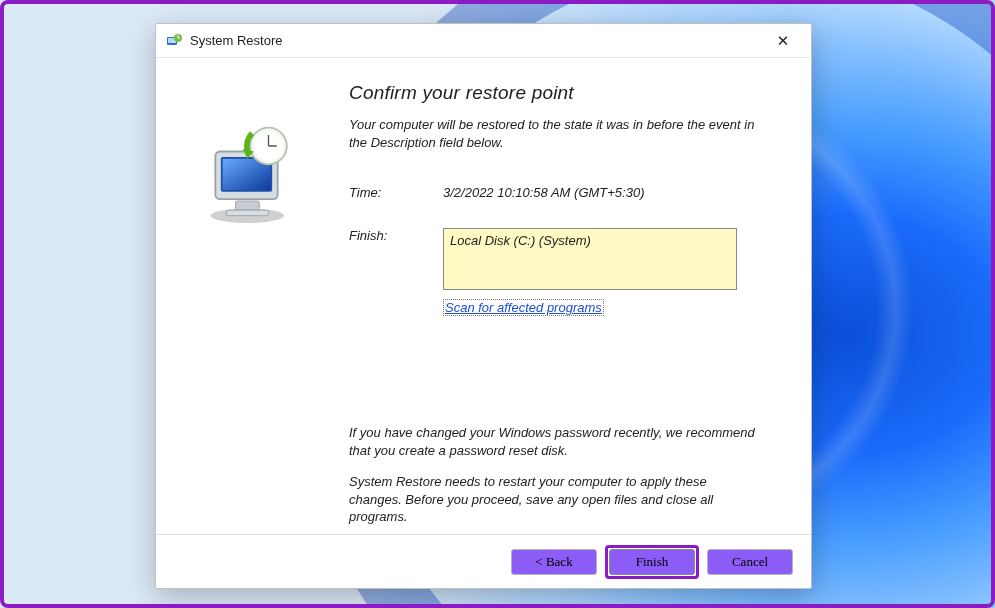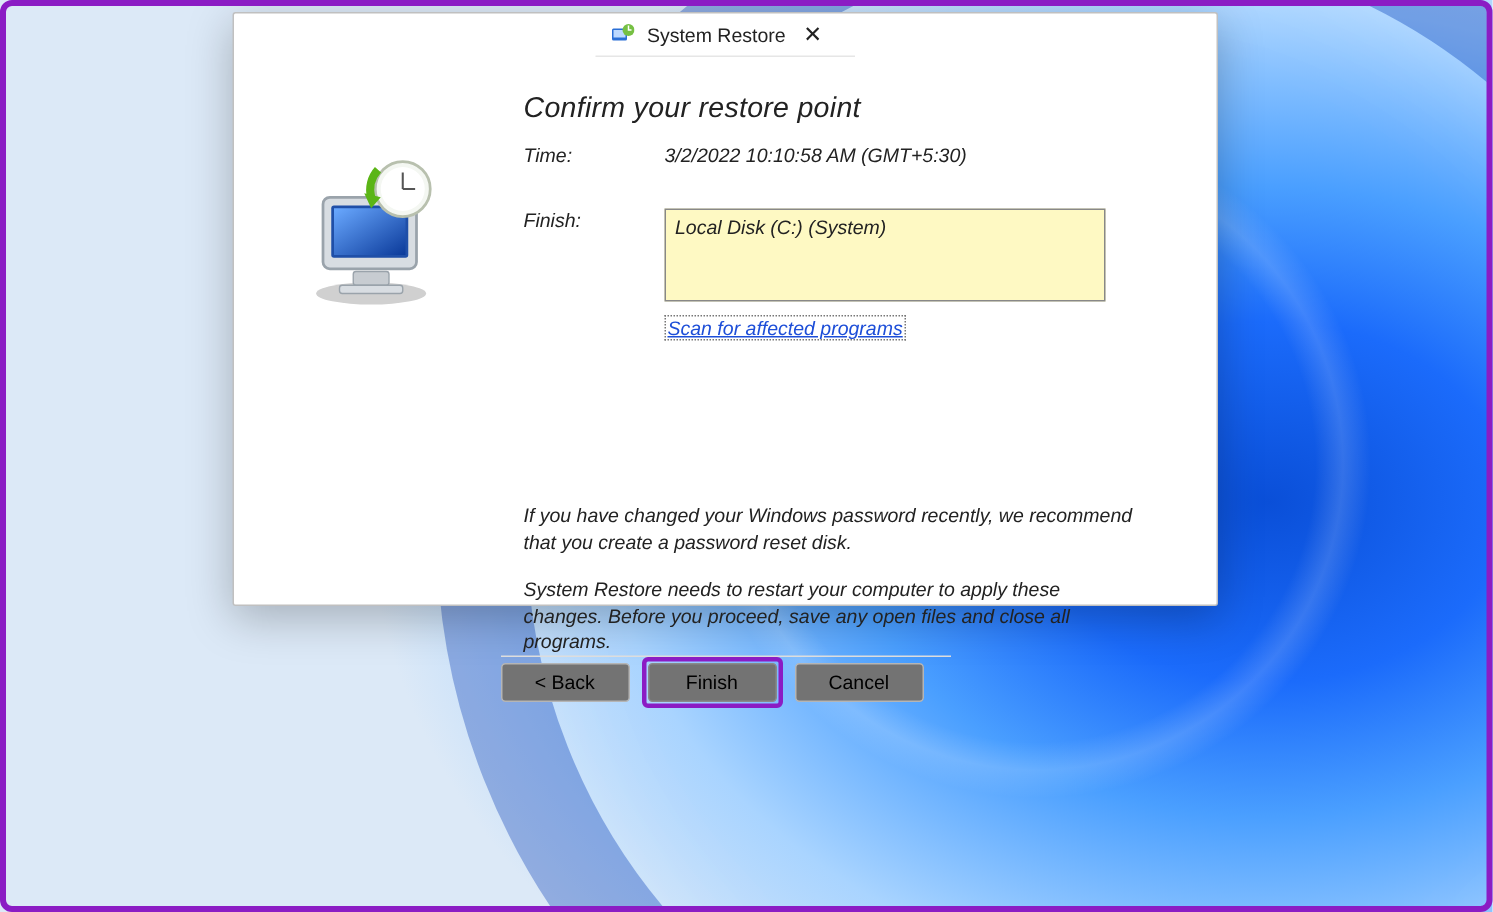--- a/index.html
+++ b/index.html
@@ -29,30 +29,29 @@
       top: -100px;
       width: 900px;
       height: 900px;
       border-radius: 50%;
       border: 60px solid rgba(10,60,180,0.35);
       box-shadow: inset 0 0 80px rgba(255,255,255,0.2);
     }
     .dialog {
       position: absolute;
       left: 151px;
-      top: 4px;
+      top: 19px;
       width: 657px;
-      height: 396px;
+      height: 566px;
       background: #ffffff;
       border: 1px solid #c0c0c0;
       border-radius: 2px;
       box-shadow: 0 8px 30px rgba(0,0,0,0.25);
       display: flex;
       flex-direction: column;
-      align-items: center;
     }
     .titlebar {
       height: 34px;
       display: flex;
       align-items: center;
       padding: 0 10px;
       border-bottom: 1px solid #e6e6e6;
     }
     .titlebar .appicon {
       width: 16px; height: 16px;
@@ -145,25 +144,25 @@
       height: 54px;
       display: flex;
       align-items: center;
       justify-content: flex-end;
       padding-right: 18px;
       gap: 8px;
     }
     .btn {
       min-width: 86px;
       height: 26px;
-      background: #737373;
+      background: #8b5cf6;
       border: 1px solid #b5b5b5;
       border-radius: 3px;
       font-size: 13px;
-      font-family: Liberation Sans, sans-serif;
+      font-family: Liberation Serif, serif;
       cursor: default;
       padding: 0 10px;
     }
     .btn-highlight-wrap {
       border: 3px solid #8b1cc4;
       border-radius: 4px;
       padding: 1px;
       display: inline-flex;
     }
     .btn-highlight-wrap .btn { border-color: #8a8a8a; }
@@ -211,20 +210,21 @@
           <line x1="78" y1="24" x2="78" y2="12" stroke="#555" stroke-width="1.5"></line>
           <line x1="78" y1="24" x2="87" y2="24" stroke="#555" stroke-width="1.5"></line>
           <path d="M 60 10 A 22 22 0 0 0 55 30" stroke="#5bb516" stroke-width="6" fill="none"></path>
           <polygon points="50,27 62,30 55,38" fill="#5bb516"></polygon>
         </svg>
       </span>
     </div>
 
     <div class="main">
       <div class="heading">Confirm your restore point</div>
+      <div class="intro">Your computer will be restored to the state it was in before the event in the Description field below.</div>
 
       <div class="fieldrow">
         <div class="fieldlabel">Time:</div>
         <div class="fieldvalue">3/2/2022 10:10:58 AM (GMT+5:30)</div>
       </div>
 
       <div class="gap"></div>
 
       <div class="fieldrow" style="align-items:flex-start;">
         <div class="fieldlabel">Finish:</div>

